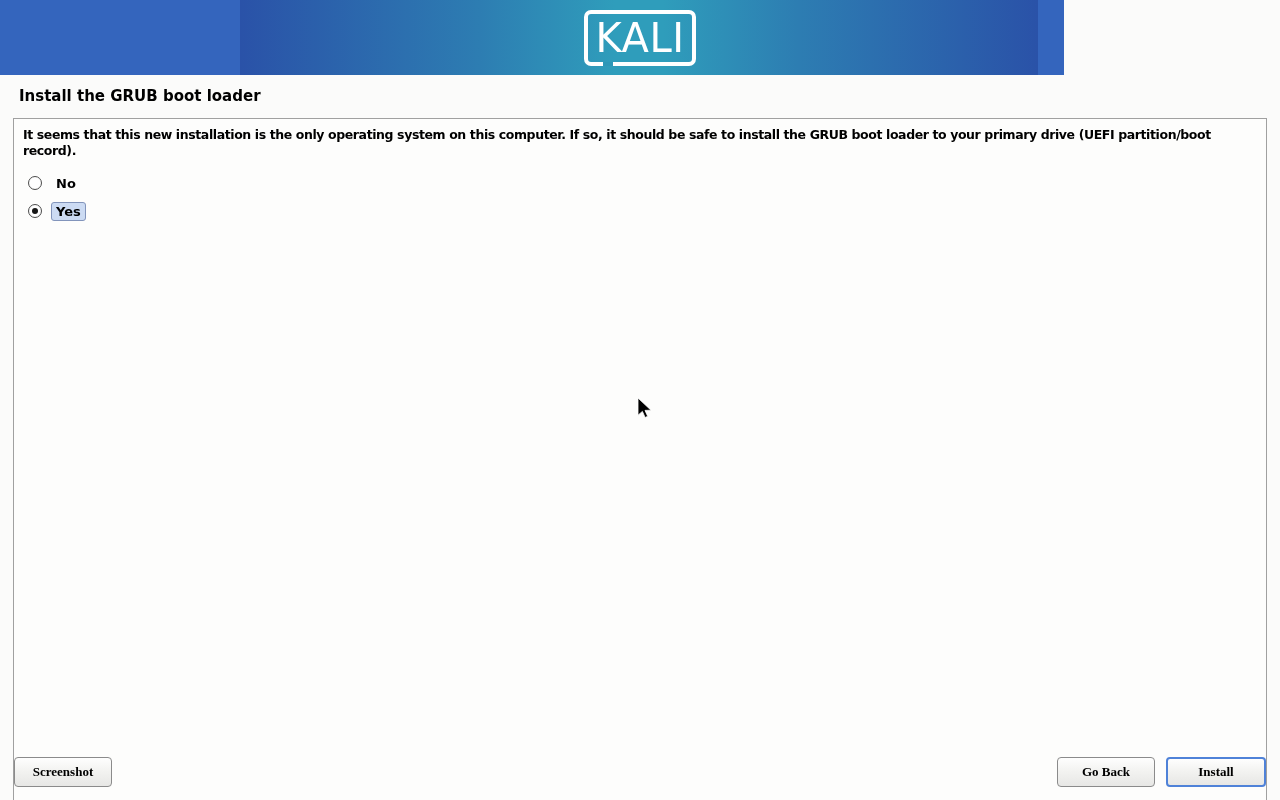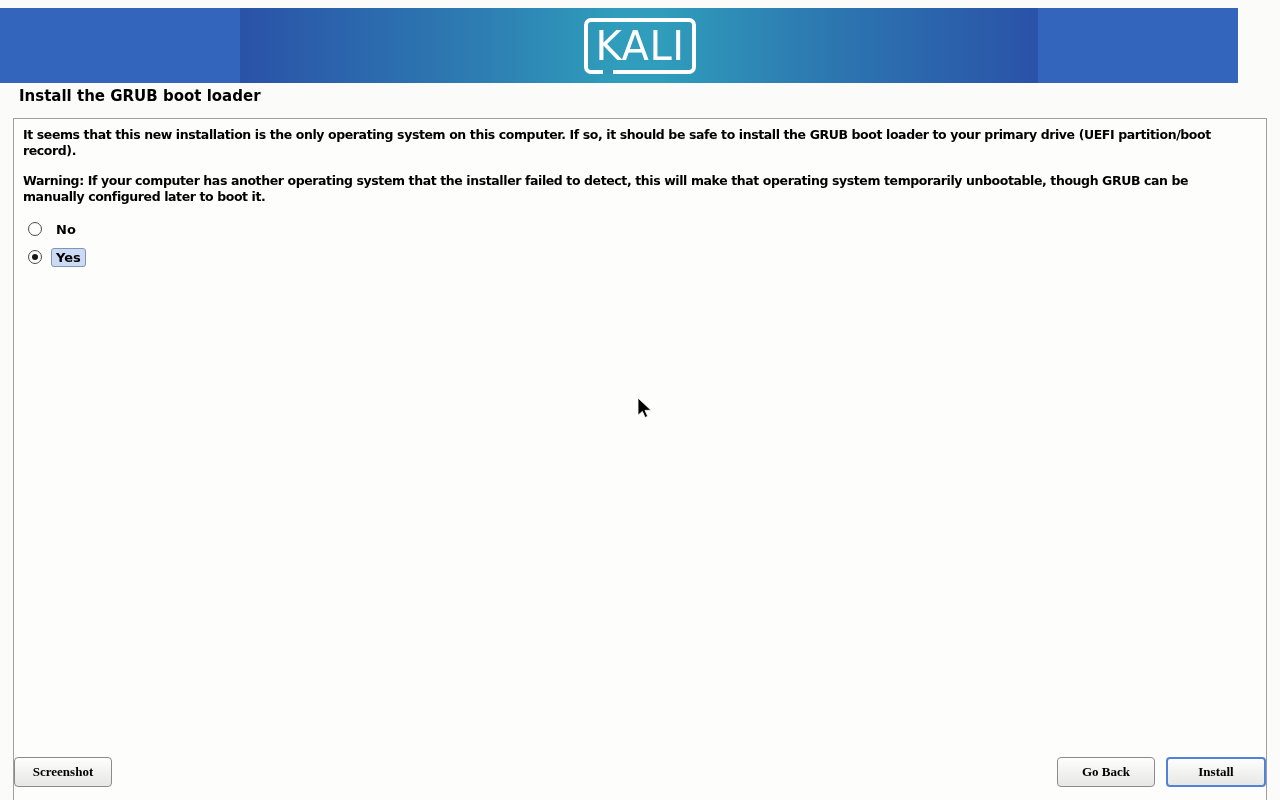--- a/index.html
+++ b/index.html
@@ -6,22 +6,22 @@
   html, body { width: 1280px; height: 800px; }
   body {
     font-family: "DejaVu Sans", "Liberation Sans", sans-serif;
     background: #fbfbfa;
     position: relative;
     overflow: hidden;
   }
 
   
   .banner {
-    position: absolute; left: 0; top: 8px;
-    width: 1238px; height: 75px;
+    position: absolute; left: 0; top: 0;
+    width: 1064px; height: 75px;
     background: #3465bd;
     padding-left: 29px;
   }
   .banner-gradient {
     position: absolute; left: 240px; top: 0;
     width: 798px; height: 75px;
     background: linear-gradient(90deg,
       #2a52a8 0%, #2d7db2 30%, #2f9dbb 47%,
       #2f9dbb 53%, #2d7db2 70%, #2a52a8 100%);
   }
@@ -127,21 +127,20 @@
       <span class="kali-text">KALI</span>
       <span class="kali-gap"></span>
     </div>
   </div>
 </div>
 
 <div class="page-title">Install the GRUB boot loader</div>
 
 <div class="content-box">
   <p class="para">It seems that this new installation is the only operating system on this computer. If so, it should be safe to install the GRUB boot loader to your primary drive (UEFI partition/boot record).</p>
-  <p class="para">Warning: If your computer has another operating system that the installer failed to detect, this will make that operating system temporarily unbootable, though GRUB can be manually configured later to boot it.</p>
 
   <div class="option-row">
     <span class="radio"></span>
     <span class="opt-label">No</span>
   </div>
 
   <div class="option-row">
     <span class="radio selected"></span>
     <span class="opt-label focused">Yes</span>
   </div>

